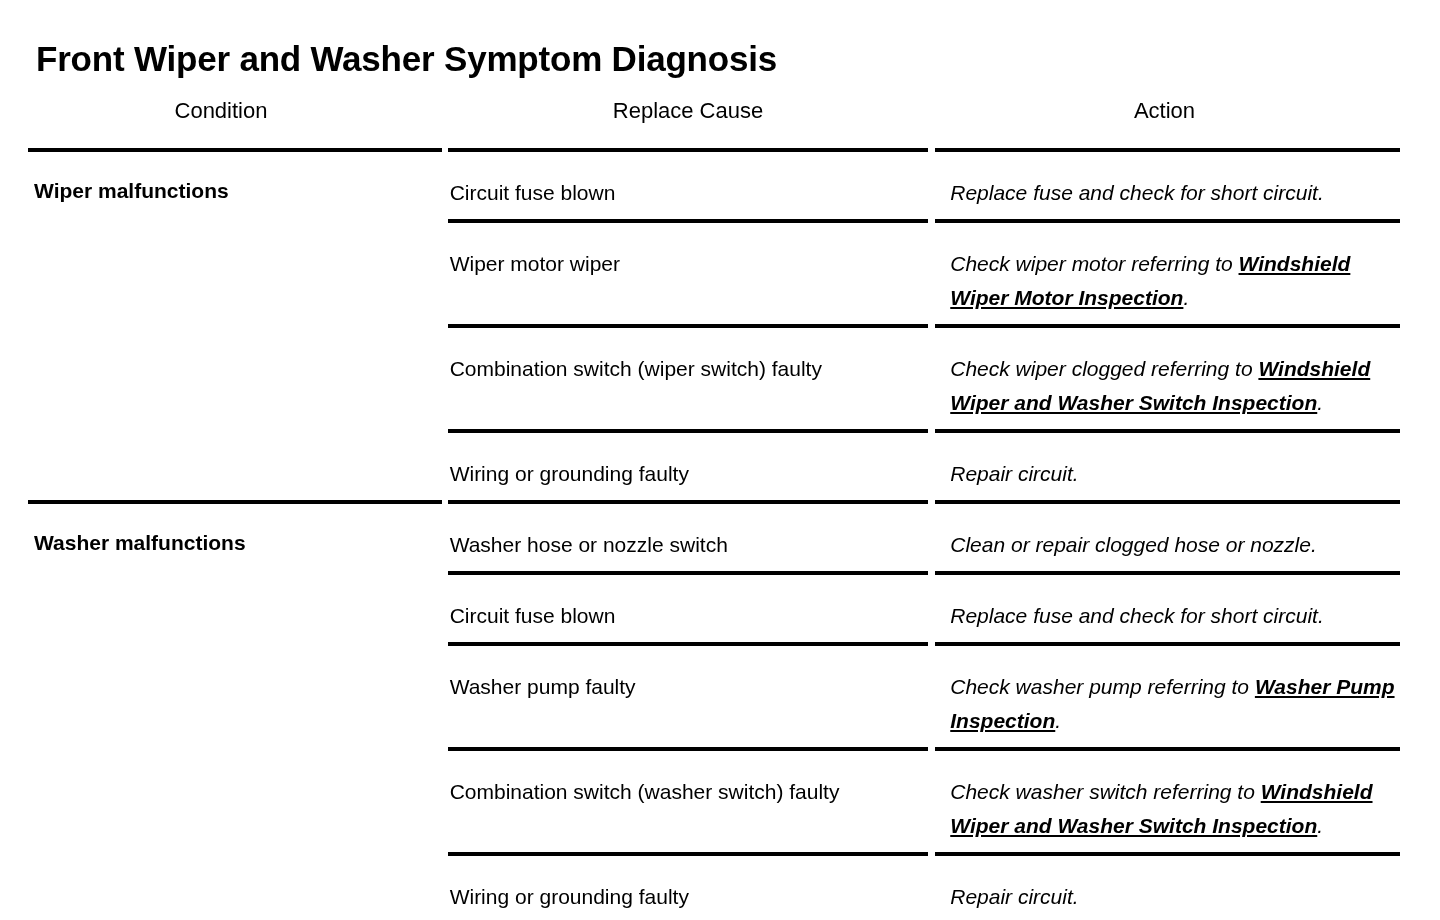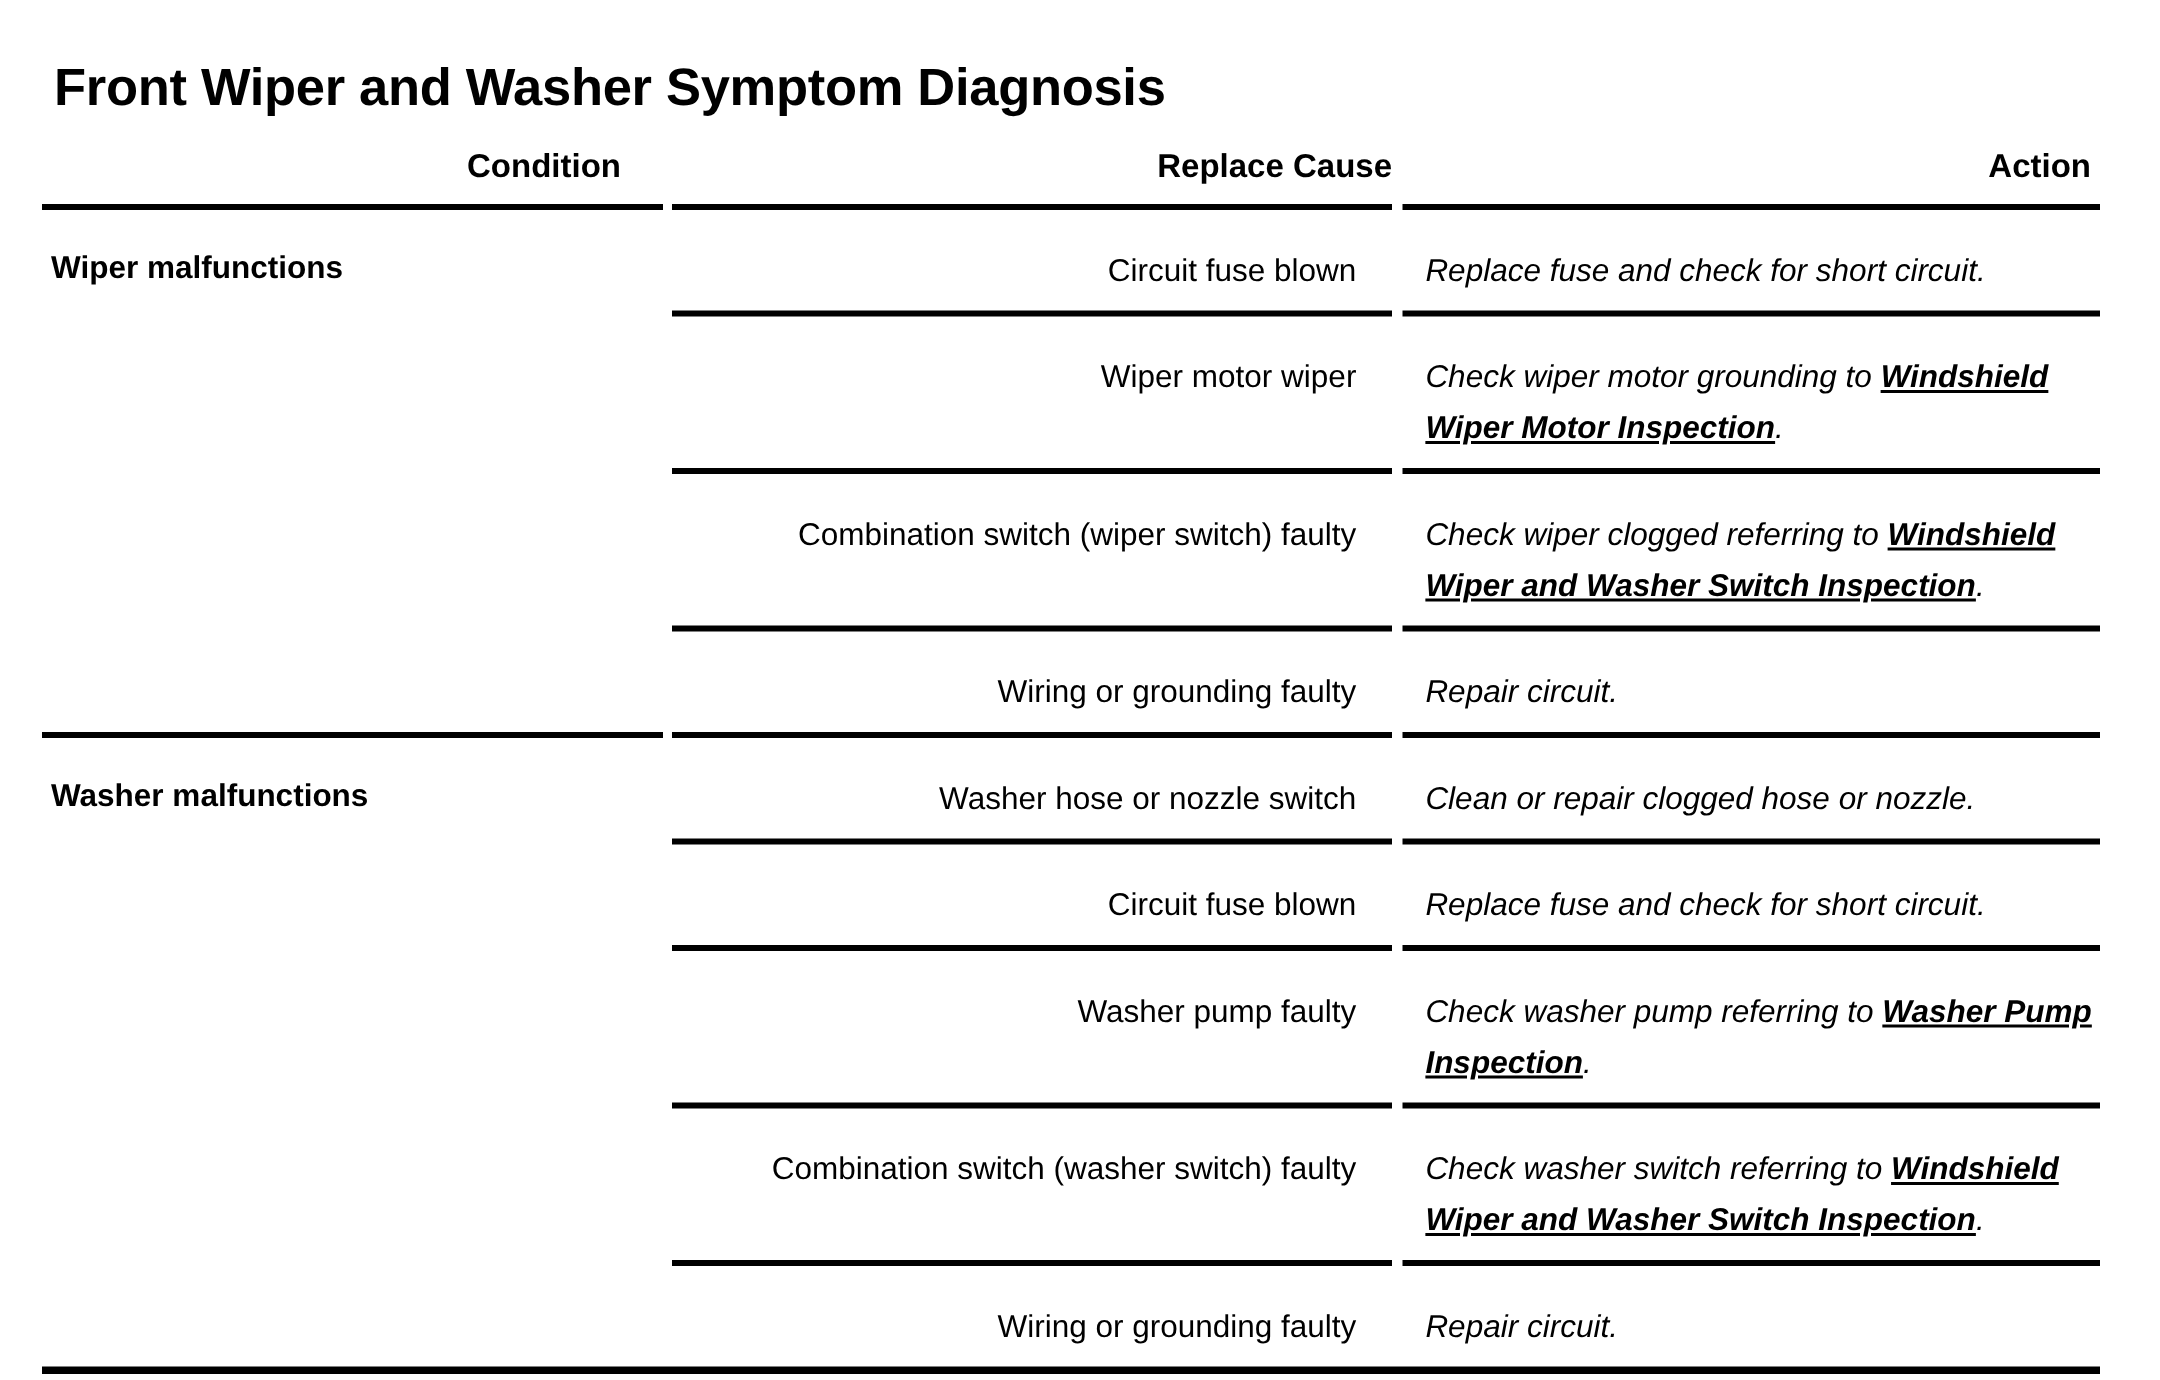--- a/index.html
+++ b/index.html
@@ -49,30 +49,30 @@
   }
 
   .cell {
     box-sizing: border-box;
     position: relative;
   }
 
   
   .c1 { width: 414px; }
   .gap1 { width: 6px; flex: none; }
-  .c2 { width: 480px; text-align: right; }
+  .c2 { width: 480px; }
   .gap2 { width: 7px; flex: none; }
   .c3 { width: 465px; }
 
   
   .header-row .cell {
-    text-align: right;
+    text-align: center;
     font-size: 22px;
-    font-weight: bold;
-    padding-bottom: 12px;
+    font-weight: normal;
+    padding-bottom: 24px;
     line-height: 26px;
   }
   .header-row .c1 { padding-right: 28px; }
   .header-row .c3 { padding-right: 6px; }
 
   
   .rule-seg {
     height: 4px;
     background: #000000;
   }
@@ -166,21 +166,21 @@
           <div class="gap1"></div>
           <div class="c2 rule-seg"></div>
           <div class="gap2"></div>
           <div class="c3 rule-seg"></div>
         </div>
         <div class="row body-row">
           <div class="cell c1"></div>
           <div class="gap1"></div>
           <div class="cell c2">Wiper motor wiper</div>
           <div class="gap2"></div>
-          <div class="cell c3"><span>Check wiper motor grounding to </span><span class="link-ref">Windshield Wiper Motor Inspection</span><span class="tail">.</span></div>
+          <div class="cell c3"><span>Check wiper motor referring to </span><span class="link-ref">Windshield Wiper Motor Inspection</span><span class="tail">.</span></div>
         </div>
         <div class="rule-row">
           <div class="c1 spacer" style="height: 4px;"></div>
           <div class="gap1"></div>
           <div class="c2 rule-seg"></div>
           <div class="gap2"></div>
           <div class="c3 rule-seg"></div>
         </div>
         <div class="row body-row">
           <div class="cell c1"></div>

